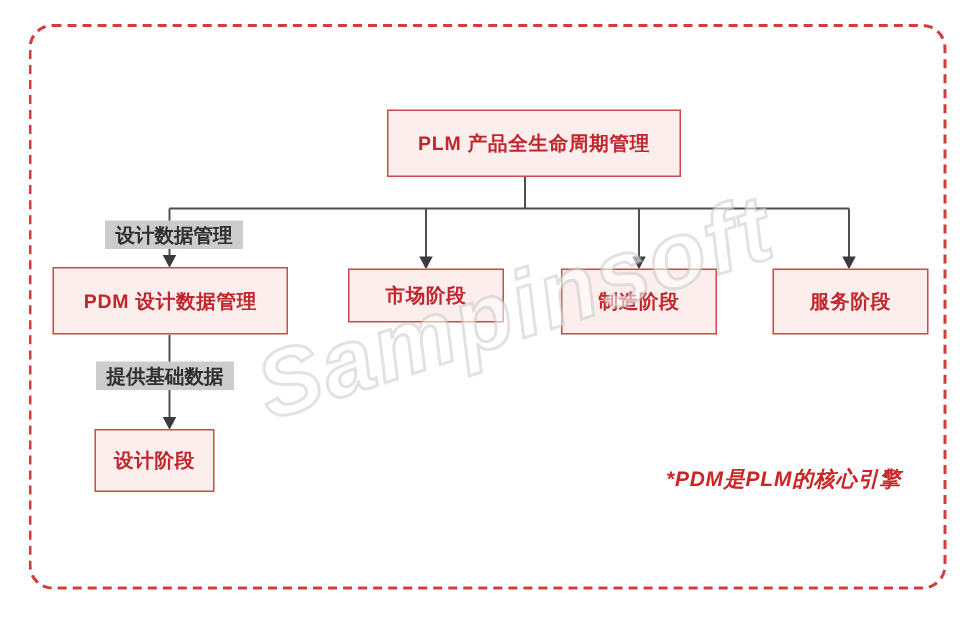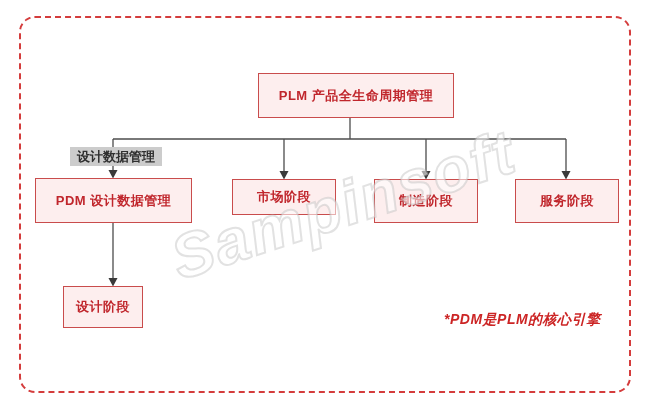--- a/index.html
+++ b/index.html
@@ -135,20 +135,21 @@
   <div class="node node-service">
     <span>服务阶段</span>
   </div>
 
   <div class="node node-design emphasis">
     <span>设计阶段</span>
   </div>
 
   <div class="edge-label label-include">设计数据管理</div>
 
+  <div class="edge-label label-provide">提供基础数据</div>
 
   <div class="note">*PDM是PLM的核心引擎</div>
 
   <svg class="watermark-layer" width="652" height="411">
     <text x="350" y="225" transform="rotate(-18 350 225)" text-anchor="middle" font-family="Liberation Sans, sans-serif" font-size="62" font-style="italic" font-weight="bold" letter-spacing="2" fill="rgba(255,255,255,0.55)" stroke="rgba(190,190,190,0.45)" stroke-width="2">Sampinsoft</text>
   </svg>
 
 </div>
 
 </body></html>

